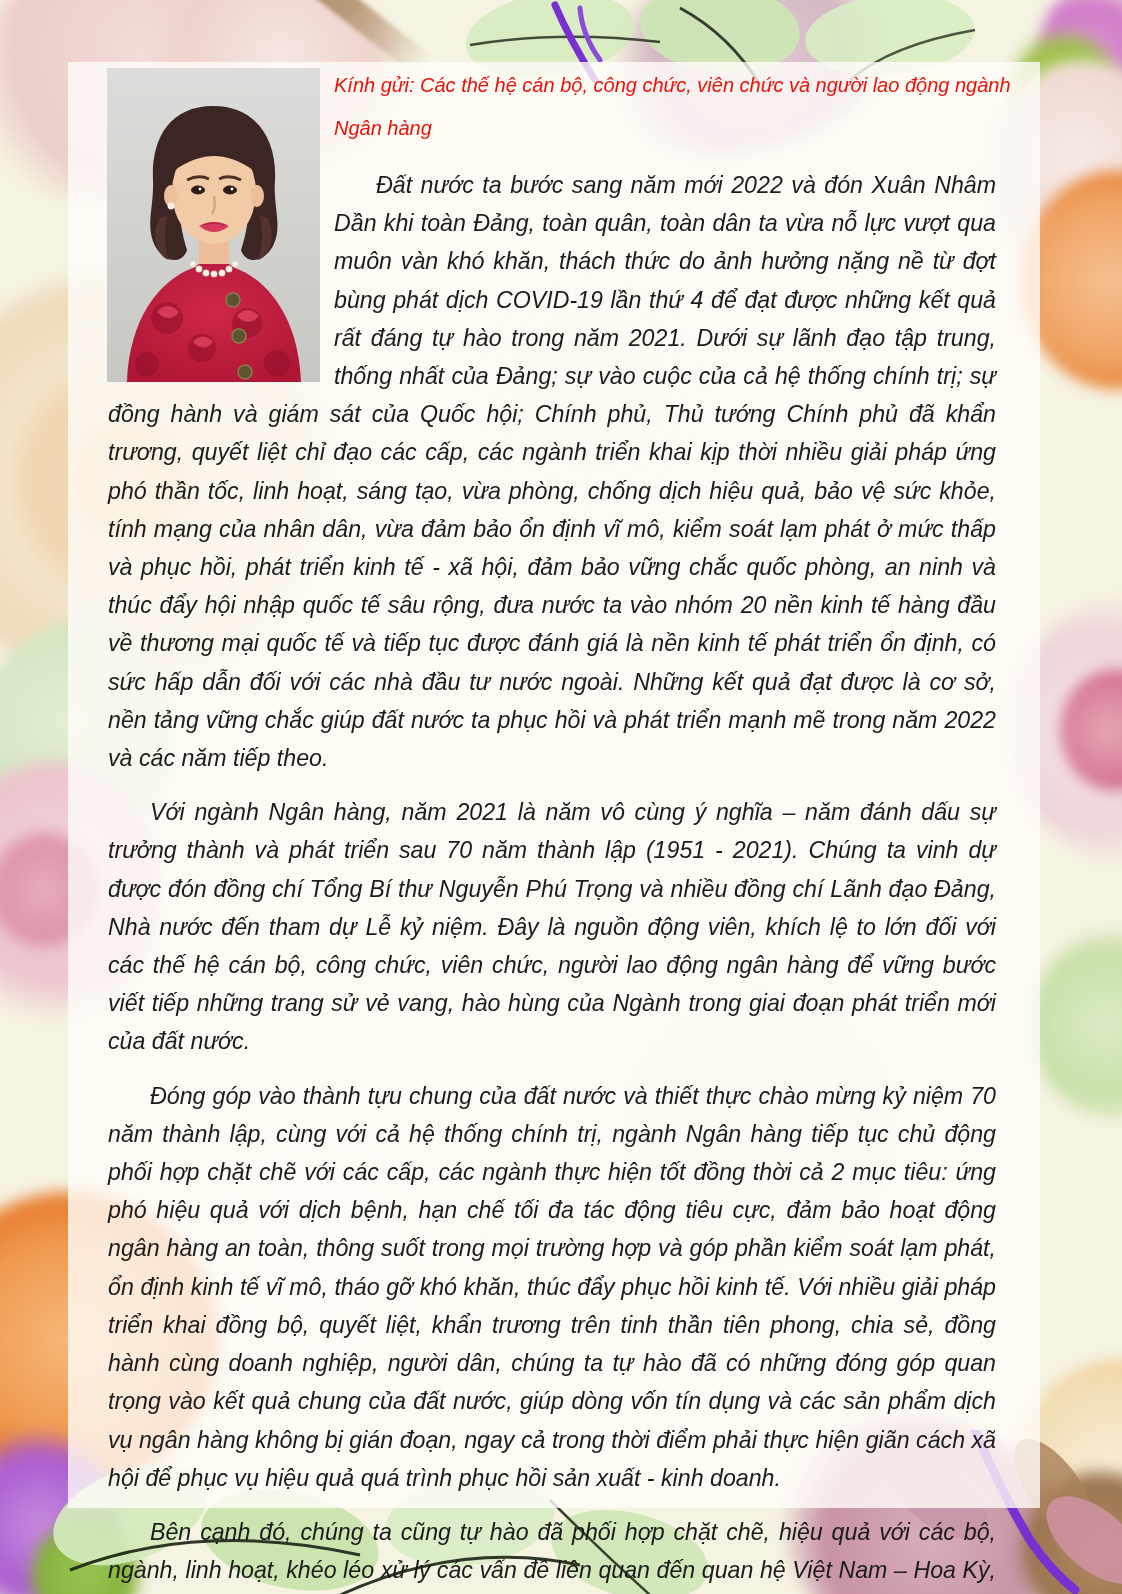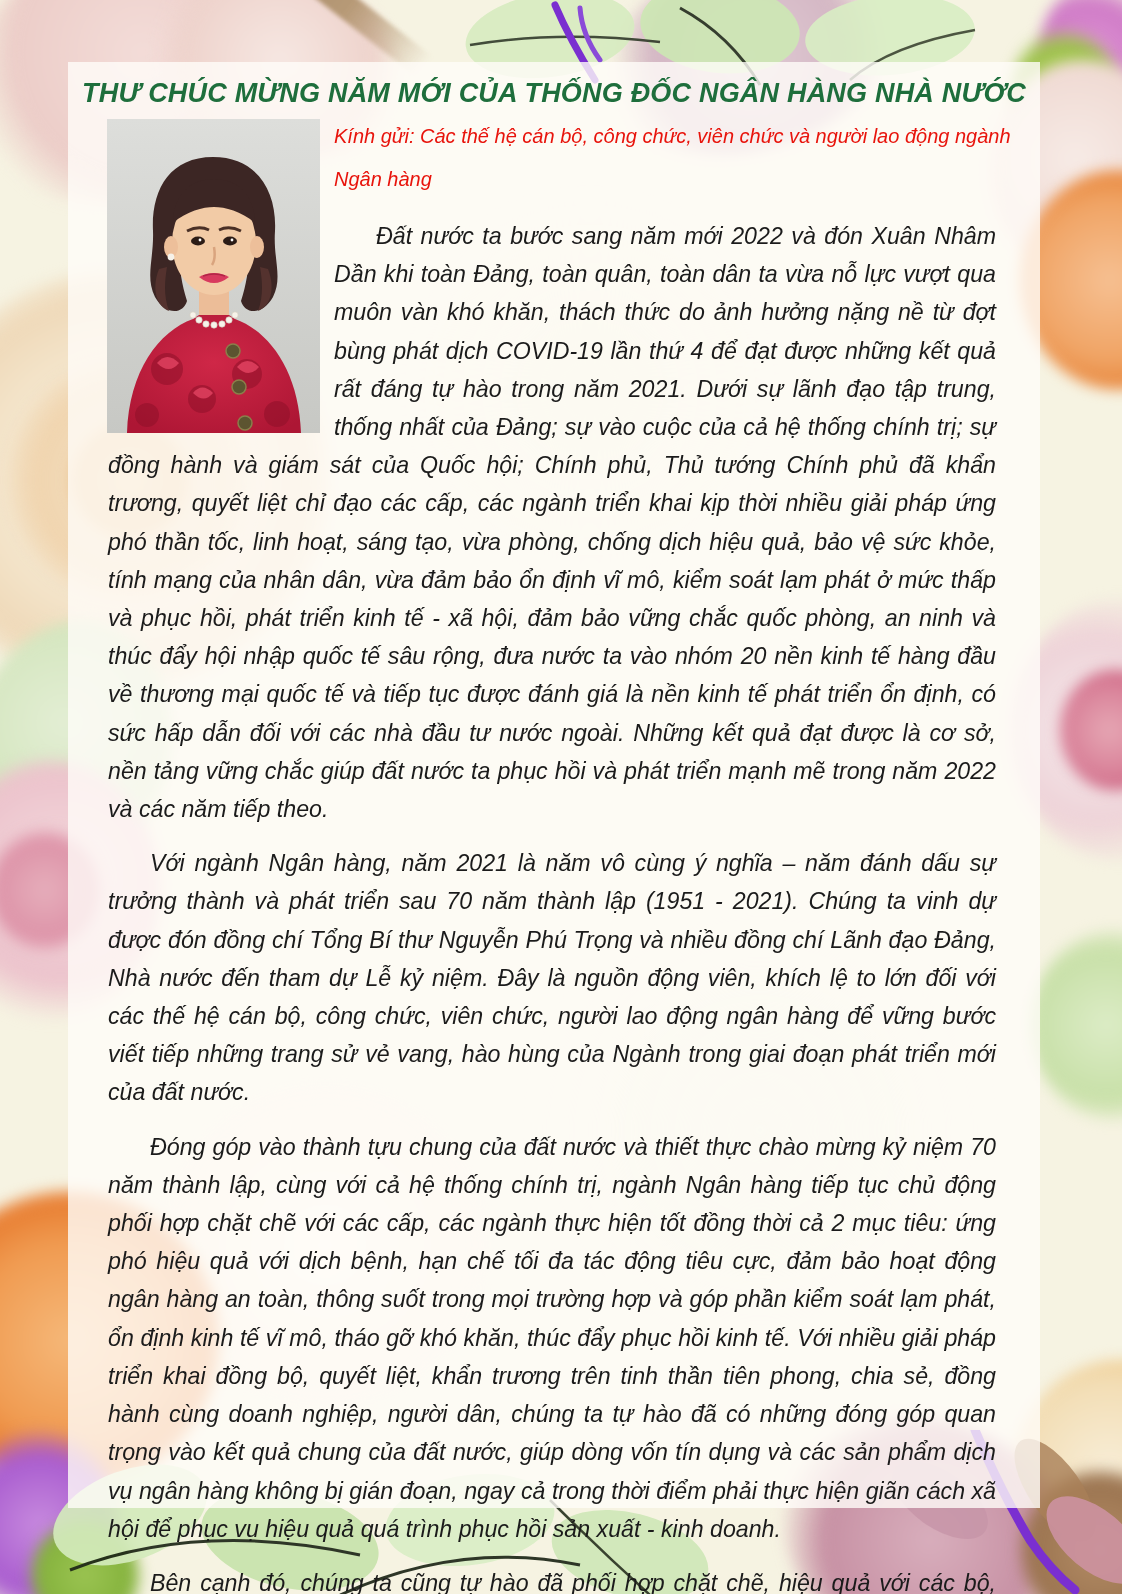--- a/index.html
+++ b/index.html
@@ -113,21 +113,20 @@
       <path d="M95,0 Q120,60 150,110 Q170,140 195,160" stroke="#7a2fd0" stroke-width="9" fill="none" stroke-linecap="round"></path>
       <ellipse cx="60" cy="70" rx="55" ry="28" fill="#c795a8" transform="rotate(35 60 70)" opacity=".85"></ellipse>
       <ellipse cx="175" cy="60" rx="60" ry="26" fill="#a97f58" transform="rotate(55 175 60)" opacity=".8"></ellipse>
       <ellipse cx="215" cy="110" rx="58" ry="30" fill="#cf93a4" transform="rotate(40 215 110)" opacity=".85"></ellipse>
     </svg>
   </div>
 
   <div class="panel"></div>
 
   <div class="content">
-    <h1 class="title">THƯ CHÚC MỪNG NĂM MỚI CỦA THỐNG ĐỐC NGÂN HÀNG NHÀ NƯỚC</h1>
 
     <div class="body-flow">
       <div class="photo-frame">
         <svg width="213" height="314" viewBox="0 0 213 314">
           <defs>
             <linearGradient id="pbg" x1="0" y1="0" x2="0" y2="1">
               <stop offset="0" stop-color="#dddedb"></stop>
                 <stop offset="1" stop-color="#c7c8c4"></stop>
             </linearGradient>
             <radialGradient id="dressTex" cx="50%" cy="40%" r="70%">

